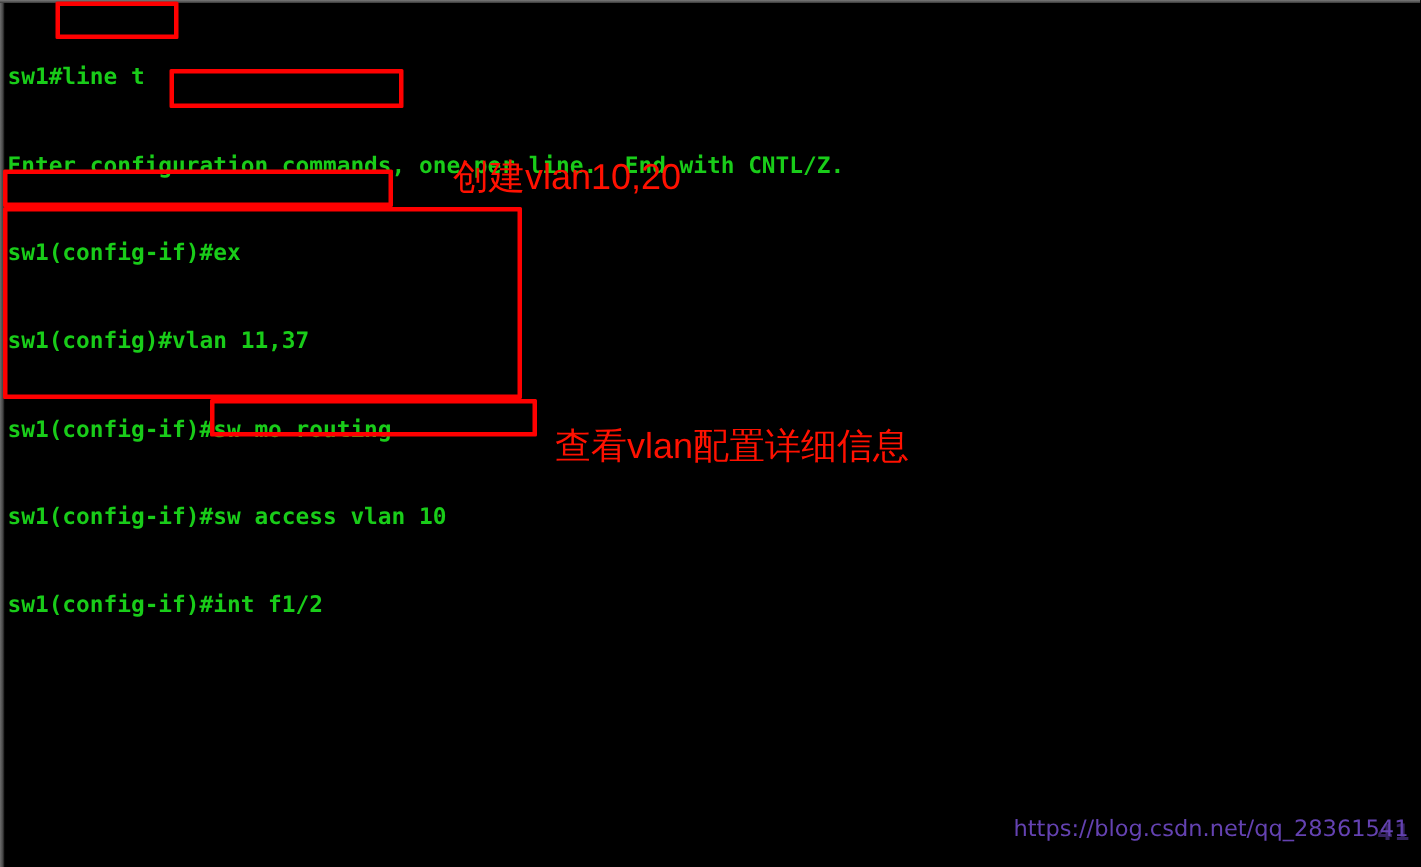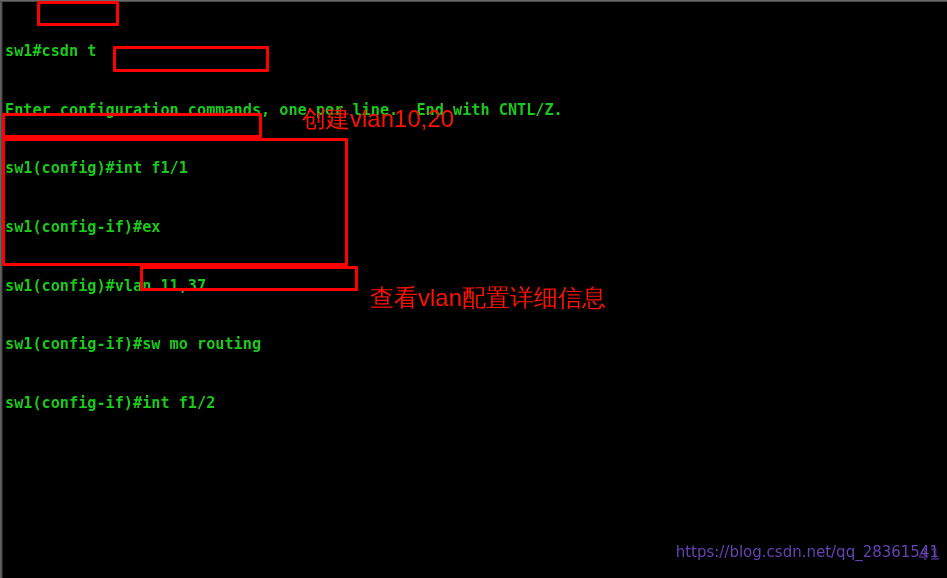--- a/index.html
+++ b/index.html
@@ -91,26 +91,26 @@
 </style>
 </head>
 <body>
 
 <div id="screen">
 
   <div class="edge-left"></div>
   <div class="edge-top"></div>
 
   <div class="term">
-    <div class="line">sw1#csdn t</div>
+    <div class="line">sw1#line t</div>
     <div class="line">Enter configuration commands, one per line.  End with CNTL/Z.</div>
-    <div class="line">sw1(config)#int f1/1</div>
     <div class="line">sw1(config-if)#ex</div>
     <div class="line">sw1(config)#vlan 11,37</div>
     <div class="line">sw1(config-if)#sw mo routing</div>
+    <div class="line">sw1(config-if)#sw access vlan 10</div>
     <div class="line">sw1(config-if)#int f1/2</div>
     
     
     
     
     
     
     
     
     

